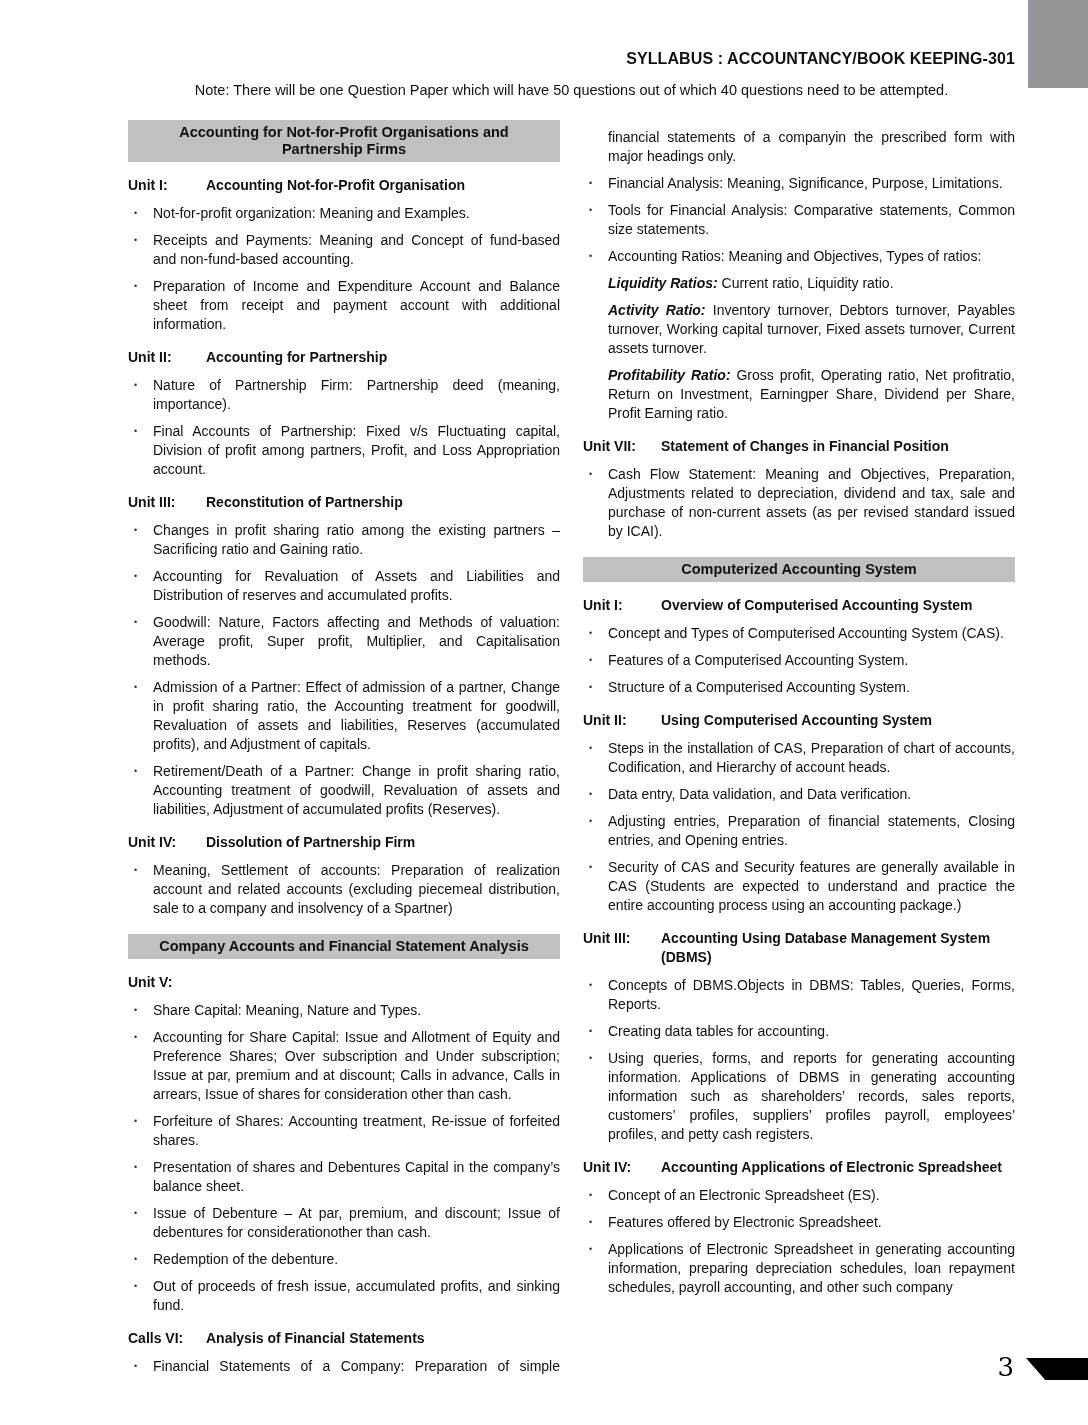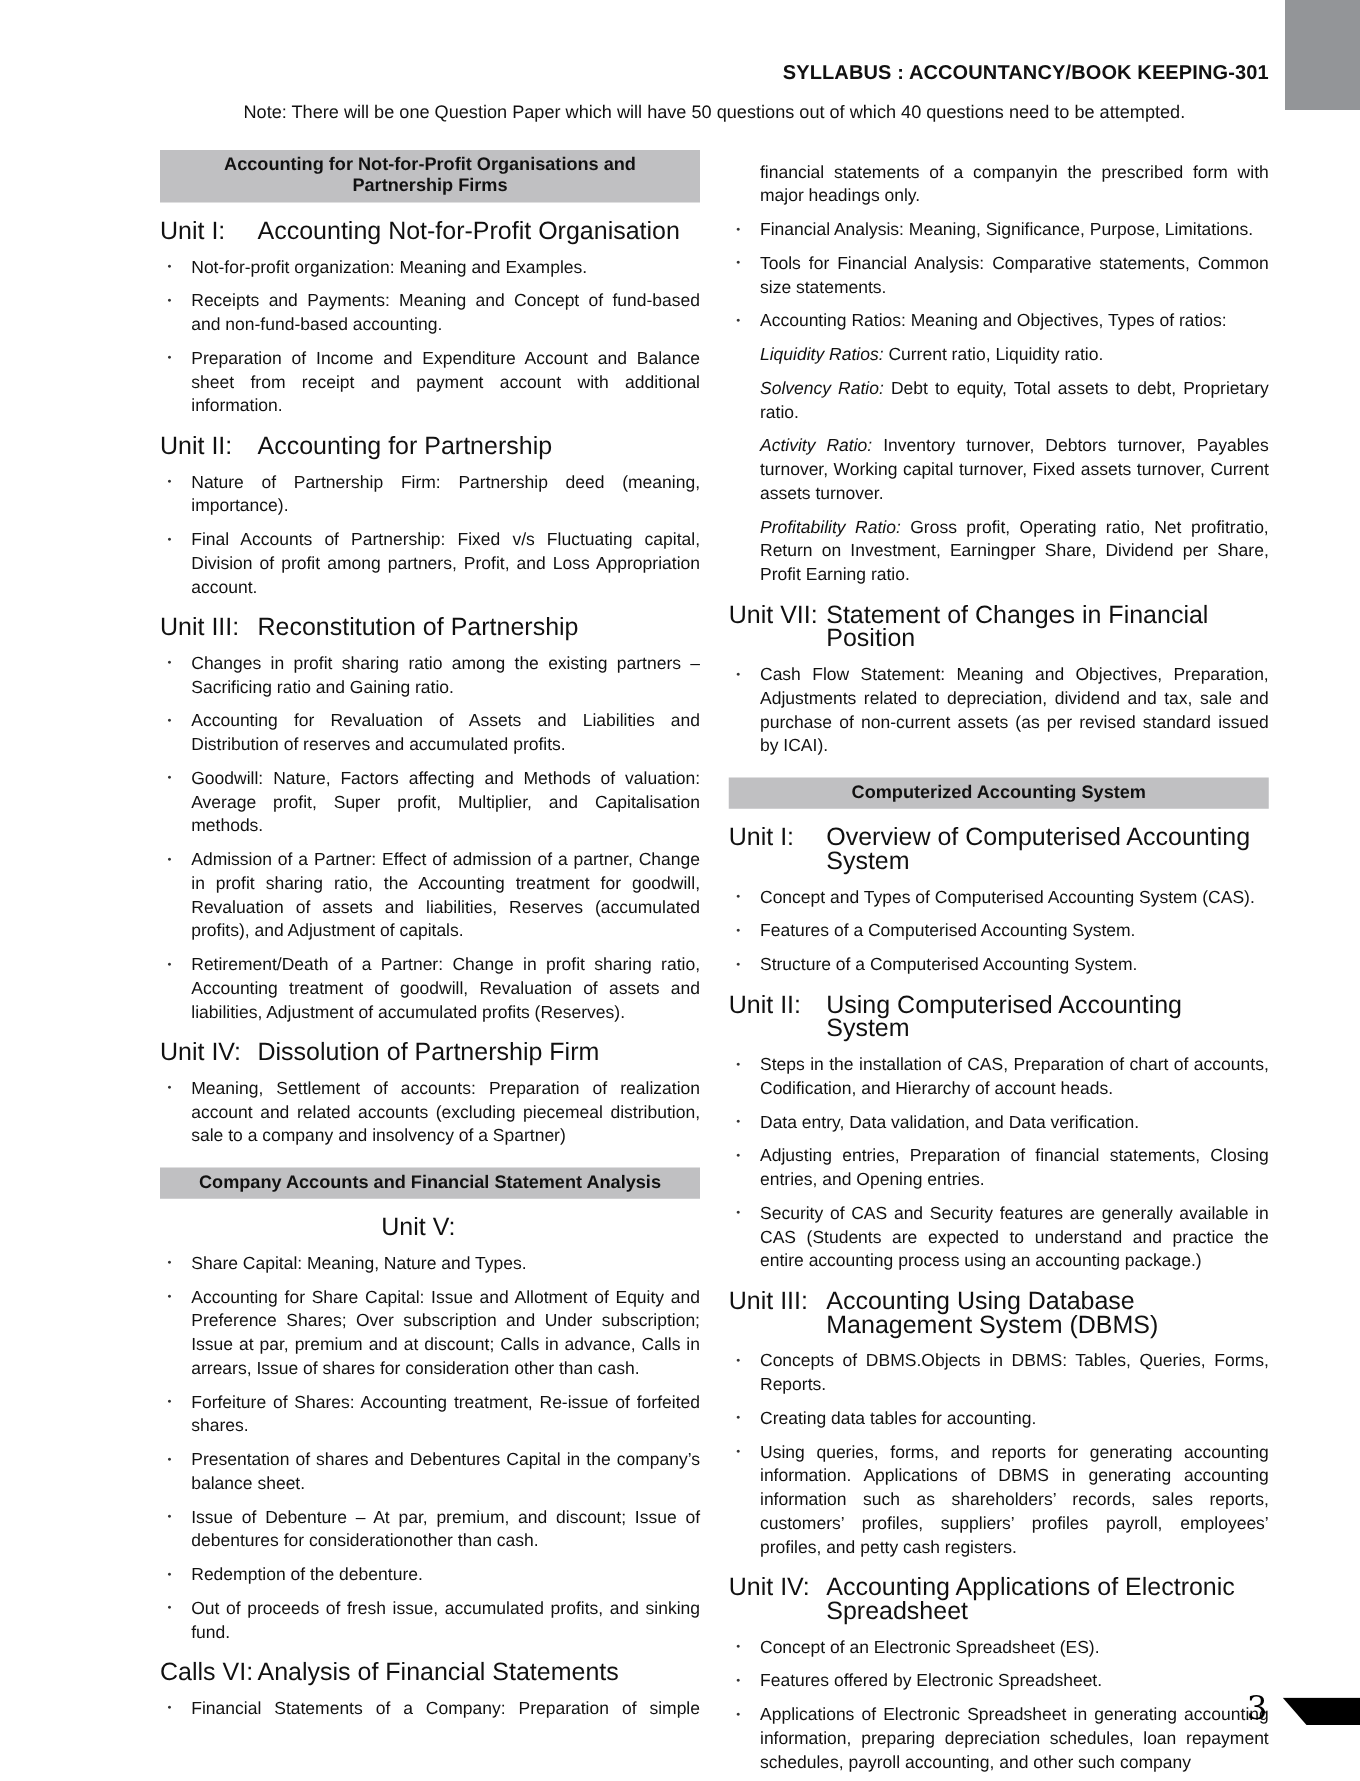--- a/index.html
+++ b/index.html
@@ -31,38 +31,38 @@
 
   .section-bar {
     background:var(--bar,#c0c0c2);
     font-weight:700; text-align:center;
     font-size:14.5px; line-height:17px;
     padding:4px 14px; margin:16px 0 10px 0;
   }
   .col > .section-bar:first-child { margin-top:0; }
 
   .unit {
-    display:flex; font-weight:400; font-size:20px;
-    line-height:19px; margin:14px 0 9px 0;justify-content:center;
+    display:flex; font-weight:700; font-size:14px;
+    line-height:19px; margin:14px 0 9px 0;
   }
   .unit .ulabel { width:78px; flex:0 0 78px; }
   .unit .utitle { flex:1; }
 
   .bullet { display:flex; margin:8px 0; font-size:14px; line-height:19px; }
   .bullet .marker {
     flex:0 0 25px; width:25px; padding-left:6px; box-sizing:border-box;
     font-size:9px; line-height:19px; color:#333;
   }
   .bullet .btext { flex:1; text-align:justify; }
   .bullet .btext.stretch { text-align:justify; text-align-last:justify; }
 
   .plain, .ratio {
     margin:8px 0 8px 25px; font-size:14px; line-height:19px; text-align:justify;
   }
-  .ratio .rlead { font-weight:400; font-style:italic; }
+  .ratio .rlead { font-weight:700; font-style:italic; }
 
   .page-number {
     position:absolute; right:74px; bottom:45px;
     font-family:"DejaVu Serif", serif;
     font-size:26px; line-height:1; color:#000;
   }
   .ribbon {
     position:absolute; right:0; bottom:45px;
     width:62px; height:22px; background:var(--ribbon,#000);
     clip-path:polygon(0 0, 100% 0, 100% 100%, 31% 100%);
@@ -190,21 +190,20 @@
           </div>
           <div class="bullet">
             <span class="marker">•</span>
             <span class="btext">Tools for Financial Analysis: Comparative statements, Common size statements.</span>
           </div>
           <div class="bullet">
             <span class="marker">•</span>
             <span class="btext">Accounting Ratios: Meaning and Objectives, Types of ratios:</span>
           </div>
           <p class="ratio"><span class="rlead">Liquidity Ratios: </span>Current ratio, Liquidity ratio.</p>
-          <p class="ratio"><span class="rlead">Solvency Ratio: </span>Debt to equity, Total assets to debt, Proprietary ratio.</p>
           <p class="ratio"><span class="rlead">Activity Ratio: </span>Inventory turnover, Debtors turnover, Payables turnover, Working capital turnover, Fixed assets turnover, Current assets turnover.</p>
           <p class="ratio"><span class="rlead">Profitability Ratio: </span>Gross profit, Operating ratio, Net profitratio, Return on Investment, Earningper Share, Dividend per Share, Profit Earning ratio.</p>
           <div class="unit">
             <span class="ulabel">Unit VII:</span>
             <span class="utitle">Statement of Changes in Financial Position</span>
           </div>
           <div class="bullet">
             <span class="marker">•</span>
             <span class="btext">Cash Flow Statement: Meaning and Objectives, Preparation, Adjustments related to depreciation, dividend and tax, sale and purchase of non-current assets (as per revised standard issued by ICAI).</span>
           </div>

